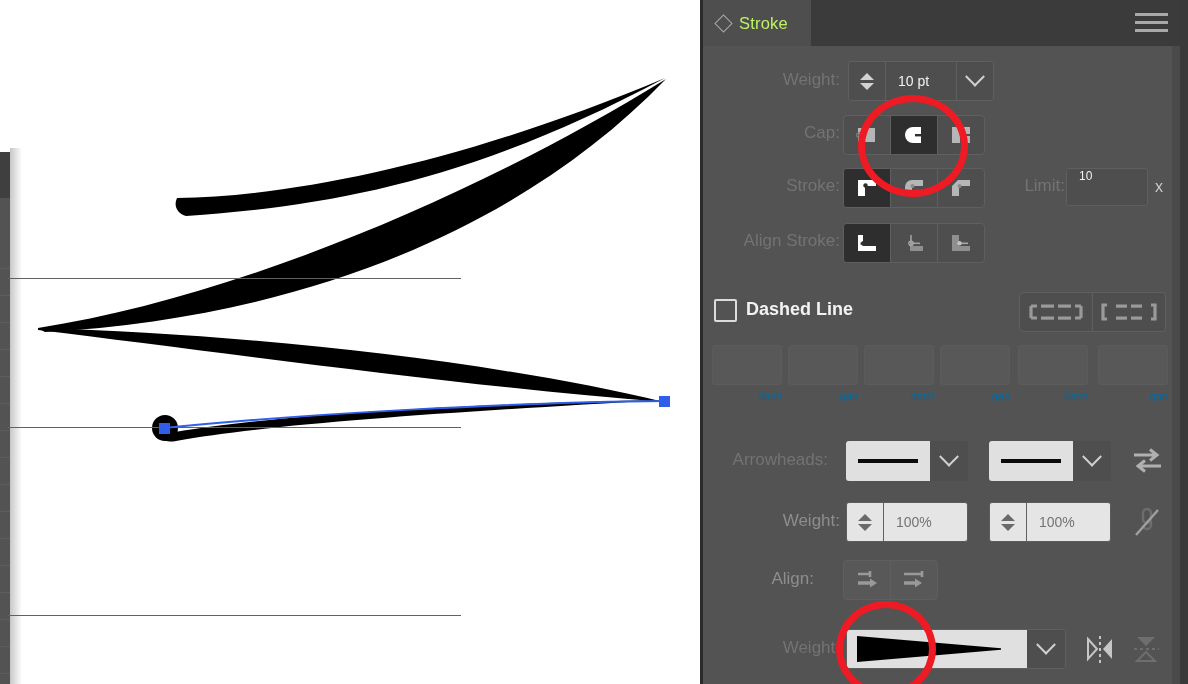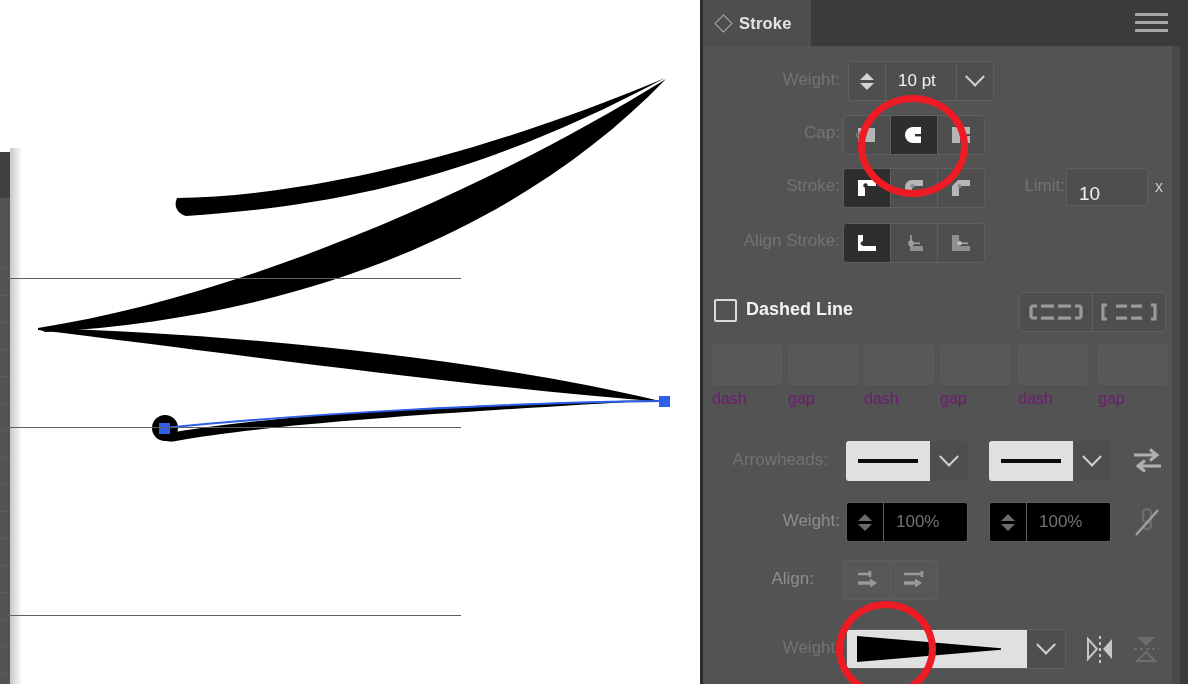--- a/index.html
+++ b/index.html
@@ -28,67 +28,67 @@
   #panel{position:absolute;left:700px;top:0;width:488px;height:684px;background:#535353;}
   #panel-edge{position:absolute;left:700px;top:0;width:3px;height:684px;background:#2b2b2b;}
   #panel-right-edge{position:absolute;left:1180px;top:0;width:8px;height:684px;background:#3a3a3a;}
   #panel-right-edge2{position:absolute;left:1172px;top:0;width:8px;height:684px;background:#4a4a4a;}
 
   
   #tabbar{position:absolute;left:703px;top:0;width:477px;height:46px;background:#3b3b3b;}
   #tab-stroke{position:absolute;left:0;top:0;width:108px;height:46px;background:#4e4e4e;
               display:flex;align-items:center;gap:9px;padding-left:14px;box-sizing:border-box;}
   #tab-stroke .tab-dia{width:11px;height:11px;border:1.3px solid #a8a8a8;transform:rotate(45deg);}
-  #tab-stroke .tab-label{color:#e5e5e5;font-size:16.5px;font-weight:bold;letter-spacing:.2px;}
+  #tab-stroke .tab-label{color:#bef264;font-size:16.5px;font-weight:normal;letter-spacing:.2px;}
   #hamburger{position:absolute;right:12px;top:13px;width:33px;height:20px;cursor:pointer;}
   #hamburger i{display:block;height:3px;background:#a9a9a9;margin-bottom:5px;border-radius:.5px;}
   .lbl{color:#737373;font-size:17px;text-align:right;}
   .lbl.dim{color:#8d8d8d;}
 
   
   .field-weight{position:absolute;left:144px;top:61px;width:146px;height:40px;
        background:#4e4e4e;border:1px solid #5f5f5f;border-radius:3px;display:flex;box-sizing:border-box;}
   .spin{width:36px;height:100%;border-right:1px solid #5f5f5f;display:flex;flex-direction:column;
         align-items:center;justify-content:center;gap:3px;}
   .spin .ar{width:0;height:0;border-left:7px solid transparent;border-right:7px solid transparent;}
   .spin .up{border-bottom:7px solid #d3d3d3;}
   .spin .dn{border-top:7px solid #d3d3d3;}
   .spin.dimmed .up{border-bottom-color:#6a6a6a;}
   .spin.dimmed .dn{border-top-color:#6a6a6a;}
-  .txtval{flex:1;display:flex;align-items:center;padding-left:12px;color:#f2f2f2;font-size:17px;}
+  .txtval{flex:1;display:flex;align-items:center;padding-left:12px;color:#f2f2f2;font-size:14px;}
   .txtval.dim{color:#737373;}
   .dd{width:36px;height:100%;border-left:1px solid #5f5f5f;display:flex;align-items:center;justify-content:center;}
   .chev{width:12px;height:12px;border-right:2.4px solid #d0d0d0;border-bottom:2.4px solid #d0d0d0;
         transform:rotate(45deg) translate(-3px,-3px);}
 
   
   .seg{position:absolute;display:flex;background:#4e4e4e;border:1px solid #5f5f5f;border-radius:4px;overflow:hidden;}
   .seg .btn{width:46px;height:38px;display:flex;align-items:center;justify-content:center;
             border-right:1px solid #5f5f5f;position:relative;}
   .seg .btn:last-child{border-right:none;}
   .seg .btn.active{background:#2e2e2e;}
 
   .field-box{position:absolute;background:#4e4e4e;border:1px solid #5f5f5f;border-radius:3px;
-             display:flex;align-items:flex-end;color:#f2f2f2;font-size:19px;box-sizing:border-box;}
+             display:flex;align-items:flex-start;color:#f2f2f2;font-size:12px;box-sizing:border-box;}
 
   
   .sep{position:absolute;left:8px;width:453px;height:1px;background:#616161;}
 
   
   .chk{width:23px;height:23px;border:2px solid #dcdcdc;background:#535353;border-radius:2px;box-sizing:border-box;}
   .dashcell{position:absolute;width:70px;height:40px;background:#585858;border:1px solid #5c5c5c;border-radius:3px;box-sizing:border-box;}
-  .dashlbl{position:absolute;width:70px;text-align:left;color:#701a75;font-size:16px;}
+  .dashlbl{position:absolute;width:70px;text-align:right;color:#0369a1;font-size:11px;}
 
   
   .ah{position:absolute;height:40px;display:flex;border-radius:3px;overflow:hidden;}
   .ah .preview{background:#e0e0e0;display:flex;align-items:center;justify-content:center;}
   .ah .preview .line{height:4px;background:#0b0b0b;width:72%;}
   .ah .ahdd{width:38px;background:#4e4e4e;display:flex;align-items:center;justify-content:center;}
 
-  .scalefield{position:absolute;height:40px;background:#000000;border:1px solid #5c5c5c;border-radius:3px;
+  .scalefield{position:absolute;height:40px;background:#e5e5e5;border:1px solid #5c5c5c;border-radius:3px;
               display:flex;box-sizing:border-box;}
   .scalefield .spin{border-right:1px solid #616161;}
 
   
   .profile-select{position:absolute;height:40px;display:flex;border-radius:3px;overflow:hidden;border:1px solid #5f5f5f;box-sizing:border-box;}
   .profile-select .preview{background:#e0e0e0;display:flex;align-items:center;justify-content:center;}
   .profile-select .ahdd{width:38px;background:#4e4e4e;display:flex;align-items:center;justify-content:center;}
 
   .iconbtn{position:absolute;display:flex;align-items:center;justify-content:center;}
 

